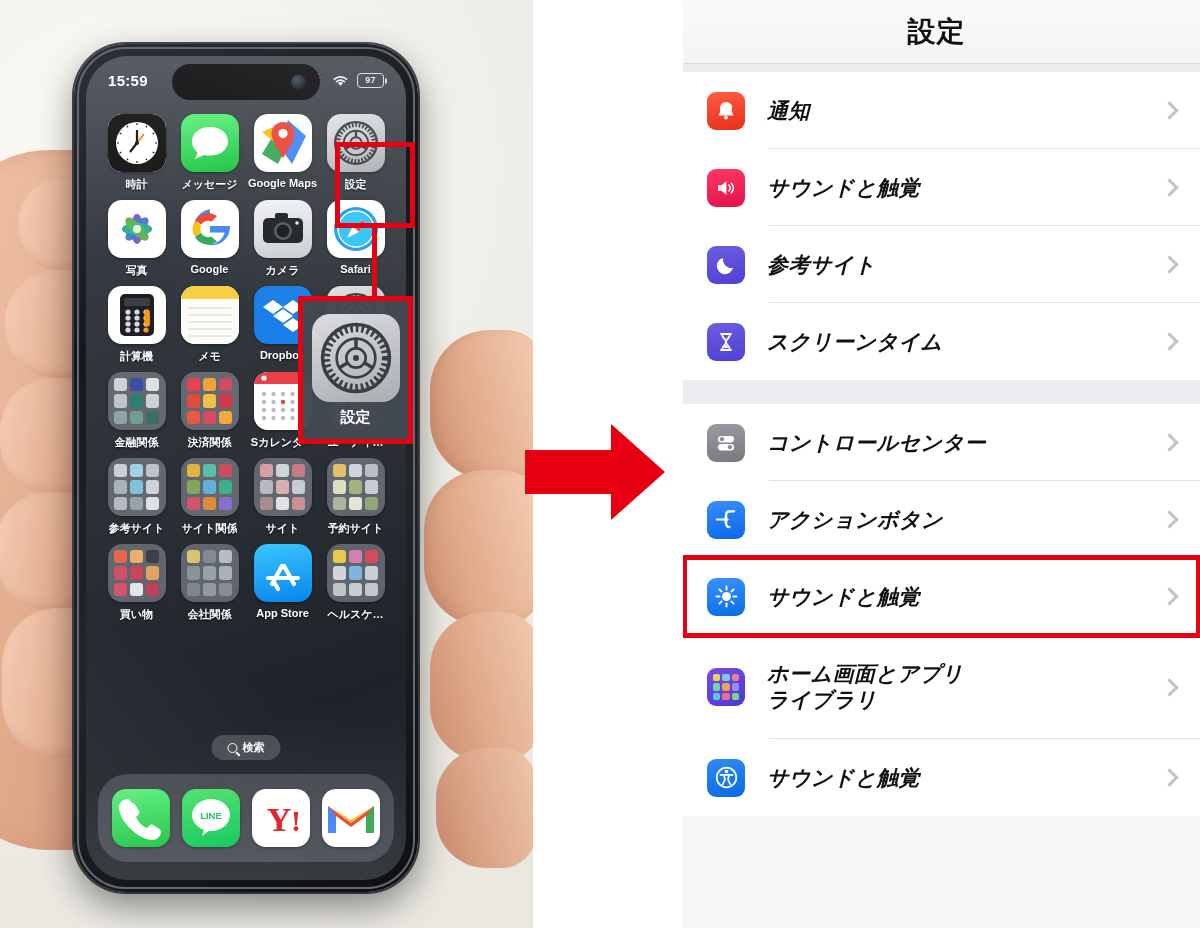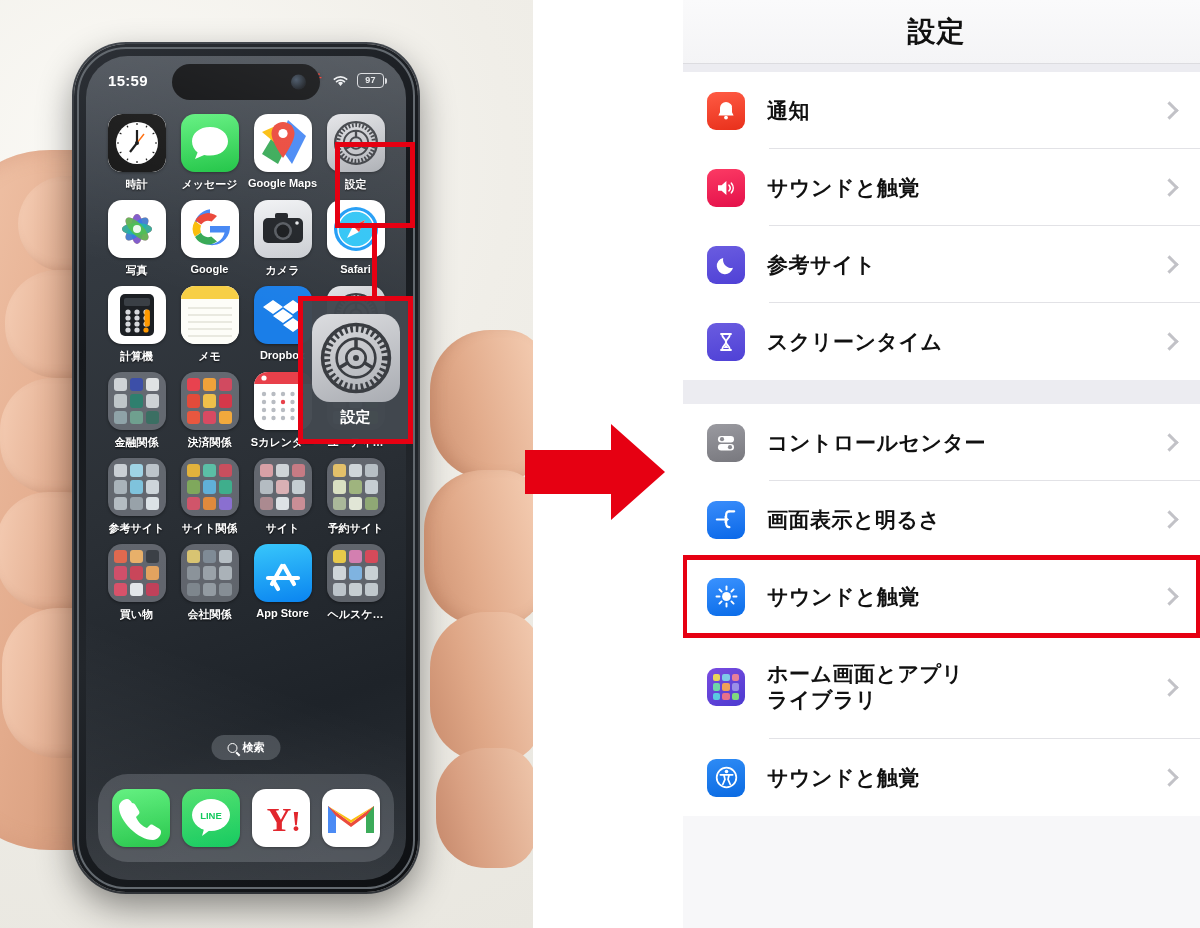--- a/index.html
+++ b/index.html
@@ -126,21 +126,21 @@
   .settings { position:absolute; left:683px; top:0; width:517px; height:928px;
     background:#f7f7f9; overflow:hidden; }
   .s-head { height:64px; background:linear-gradient(180deg,#fafafb,#f4f4f6);
     display:flex; align-items:center; justify-content:center; position:relative; }
   .s-head-title { font-size:28px; font-weight:800; color:#111;
     letter-spacing:1px; margin-right:10px; }
   .s-head:after { content:""; position:absolute; left:0; right:0; bottom:0;
     height:1px; background:#dcdce0; }
   .gap { height:24px; background:#ececf1; }
   .gap.small { height:8px; }
-  .group { background:#fff; }
+  .group { background:#fff;font-style:italic; }
   .row { display:flex; align-items:center; height:77px; padding-left:24px;
     position:relative; background:#fff; }
   .row.tall { height:104px; }
   .row .sep { position:absolute; left:86px; right:0; bottom:0; height:1px; background:#e2e2e6; }
   .row:last-child .sep { display:none; }
   .ic { width:38px; height:38px; border-radius:9px; flex:0 0 38px;
     position:relative; display:flex; align-items:center; justify-content:center;
     overflow:hidden; }
   .lbl { margin-left:22px; font-size:21px; font-weight:800; color:#111;
     line-height:1.22; letter-spacing:.5px; }
@@ -705,21 +705,21 @@
             <div class="ic blue">
       <svg width="25" height="25" viewBox="0 0 26 26">
                 <g stroke="#fff" stroke-width="2.3" fill="none" stroke-linecap="round">
       <path d="M3 13 H12"></path>
                   <path d="M16 4.5c-2.6 0-3.4 1.5-3.4 4 V17c0 2.5.8 4 3.4 4"></path>
                   <path d="M21 4.5H16"></path>
                 </g>
       <path d="M11 9.2 L15.6 13 L11 16.8 Z" fill="#fff"></path>
               </svg>
             </div>
-            <div class="lbl">画面表示と明るさ</div>
+            <div class="lbl">アクションボタン</div>
             <div class="chev"></div>
             <div class="sep"></div>
           </div>
           <div class="row">
             <div class="ic bright">
       <svg width="25" height="25" viewBox="0 0 26 26">
                 <circle cx="13" cy="13" r="4.6" fill="#fff"></circle>
       <g stroke="#fff" stroke-width="2" stroke-linecap="round">
                   <line x1="20.2" y1="13" x2="23.4" y2="13"></line>
                   <line x1="18.091168824543143" y1="18.091168824543143" x2="20.353910524340094" y2="20.353910524340094"></line>

